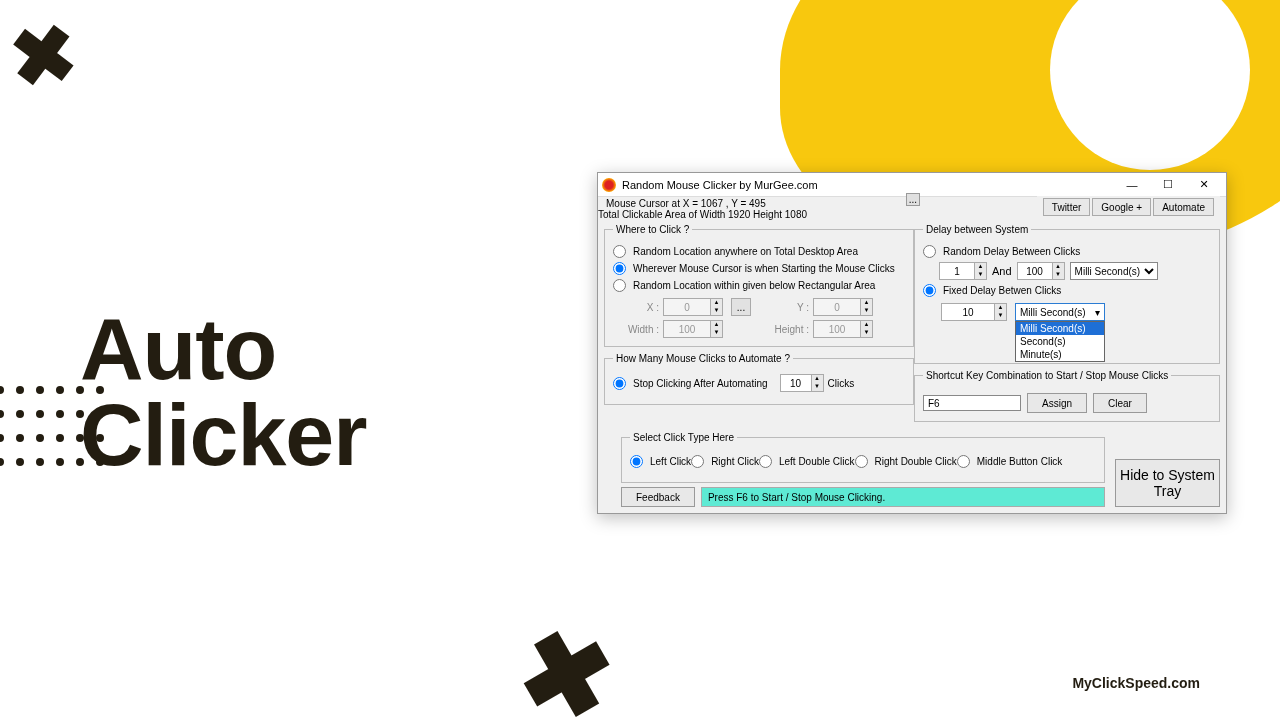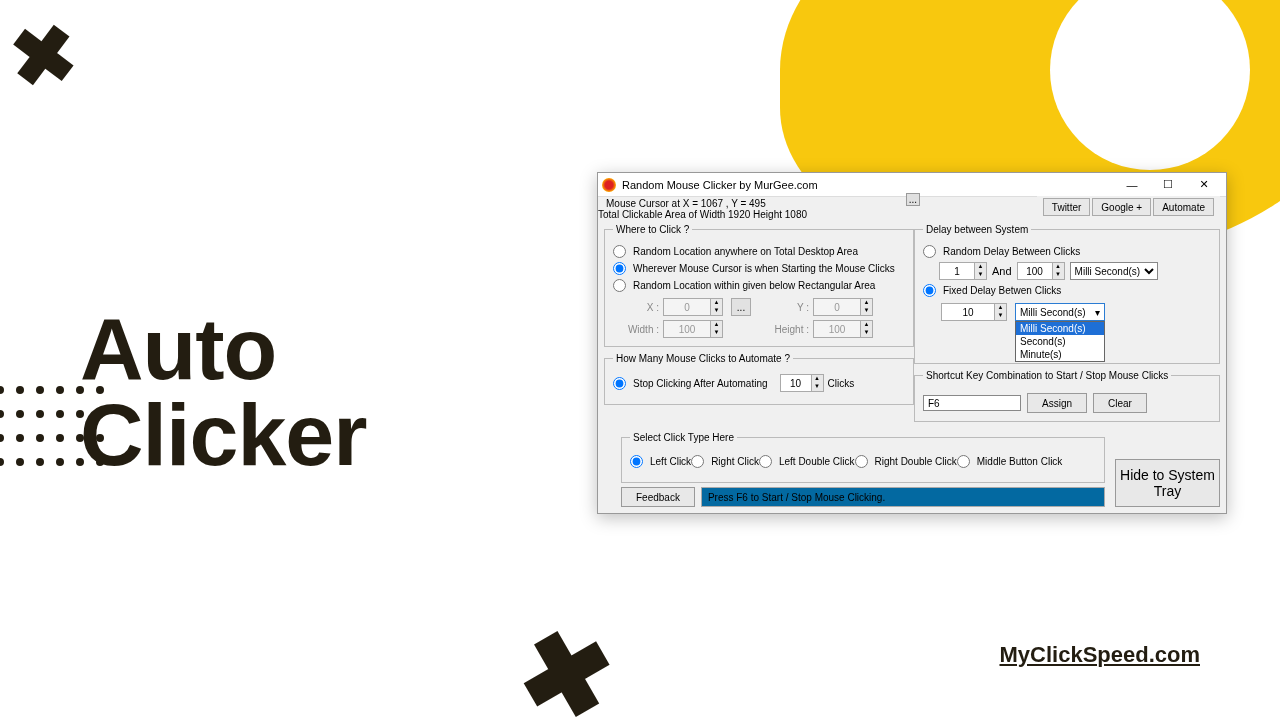--- a/index.html
+++ b/index.html
@@ -9,21 +9,21 @@
 .bg-yellow-blob { position: absolute; top: -120px; right: -80px; width: 580px; height: 380px; background: #f8c80e; border-radius: 50% 40% 50% 40%; z-index: 1; }
 .bg-white-circle { position: absolute; top: -30px; right: 30px; width: 200px; height: 200px; background: #fff; border-radius: 50%; z-index: 2; }
 .bg-x-topleft { position: absolute; top: 10px; left: 10px; font-size: 80px; font-weight: 900; color: #231d11; transform: rotate(-8deg); z-index: 3; }
 .bg-x-bottom { position: absolute; bottom: -20px; left: 520px; font-size: 110px; font-weight: 900; color: #231d11; transform: rotate(15deg); z-index: 3; }
 .bg-dots { position: absolute; left: -10px; top: 380px; width: 120px; height: 220px; z-index: 1; }
 .bg-dots span { display: inline-block; width: 8px; height: 8px; background: #231d11; border-radius: 50%; margin: 6px; }
 
 .title-block { position: absolute; left: 80px; top: 220px; z-index: 4; }
 .title-block h1 { font-size: 88px; font-weight: 900; color: #231d11; line-height: 0.98; letter-spacing: -1px; }
 
-.footer-brand { position: absolute; bottom: 52px; right: 80px; font-size: 22px; font-weight: 700; color: #231d11; z-index: 4; text-decoration: underline; }
+.footer-brand { position: absolute; bottom: 29px; right: 80px; font-size: 14px; font-weight: 700; color: #231d11; z-index: 4; }
 
 
 .window { position: absolute; left: 597px; top: 172px; width: 630px; background: #f0f0f0; border: 1px solid #999; box-shadow: 0 4px 16px rgba(0,0,0,.25); z-index: 10; font-size: 11px; color: #000; }
 .titlebar { display: flex; align-items: center; background: #fff; border-bottom: 1px solid #ddd; height: 24px; padding: 0 4px; }
 .titlebar .icon { width: 14px; height: 14px; background: radial-gradient(circle, #d22 40%, #fa0 70%); border-radius: 50%; margin-right: 6px; }
 .titlebar .title { flex: 1; font-size: 11px; }
 .win-btns { display: flex; }
 .win-btn { width: 36px; height: 22px; display: flex; align-items: center; justify-content: center; font-size: 11px; cursor: default; }
 
 .toolbar-row { display: flex; justify-content: flex-end; gap: 2px; padding: 2px 6px 0; background: #f0f0f0; }
@@ -65,21 +65,21 @@
 .combo-list div { padding: 1px 4px; font-size: 10px; }
 .combo-list div.sel { background: #1e6fd6; color: #fff; }
 
 .shortcut-row { display: flex; gap: 6px; align-items: center; margin-top: 6px; }
 .shortcut-row input[type=text] { width: 98px; height: 16px; font-size: 10px; padding: 0 4px; border: 1px solid #888; background: #fff; }
 .btn-std { font-size: 10px; height: 20px; padding: 0 14px; background: #e8e8e8; border: 1px solid #999; cursor: pointer; }
 
 .clicktype-row { display: flex; gap: 0; flex-wrap: wrap; padding: 2px 0; }
 
 .bottom-row { display: flex; align-items: stretch; gap: 6px; padding: 0 6px 6px; }
-.status-input { flex: 1; height: 20px; font-size: 10px; padding: 0 6px; border: 1px solid #aaa; background: #0369a1; }
+.status-input { flex: 1; height: 20px; font-size: 10px; padding: 0 6px; border: 1px solid #aaa; background: #5eead4; }
 .hide-btn { width: 105px; height: 48px; font-size: 14px; background: #e8e8e8; border: 1px solid #999; cursor: pointer; margin: 0 6px 6px 0; position: absolute; right: 0; bottom: 0; }
 
 .lower-wrap { position: relative; padding-bottom: 0; margin-left: 17px; }
 .lower-left { margin-right: 115px; }
 </style>
 </head>
 <body>
 
 <div class="bg-yellow-blob"></div>
 <div class="bg-white-circle"></div>

